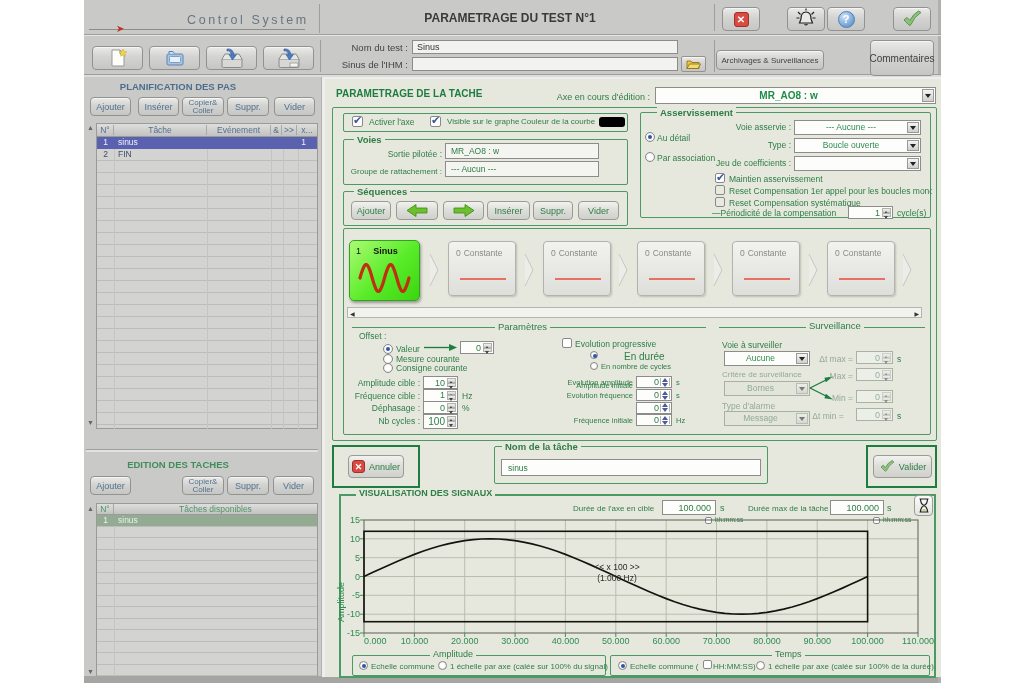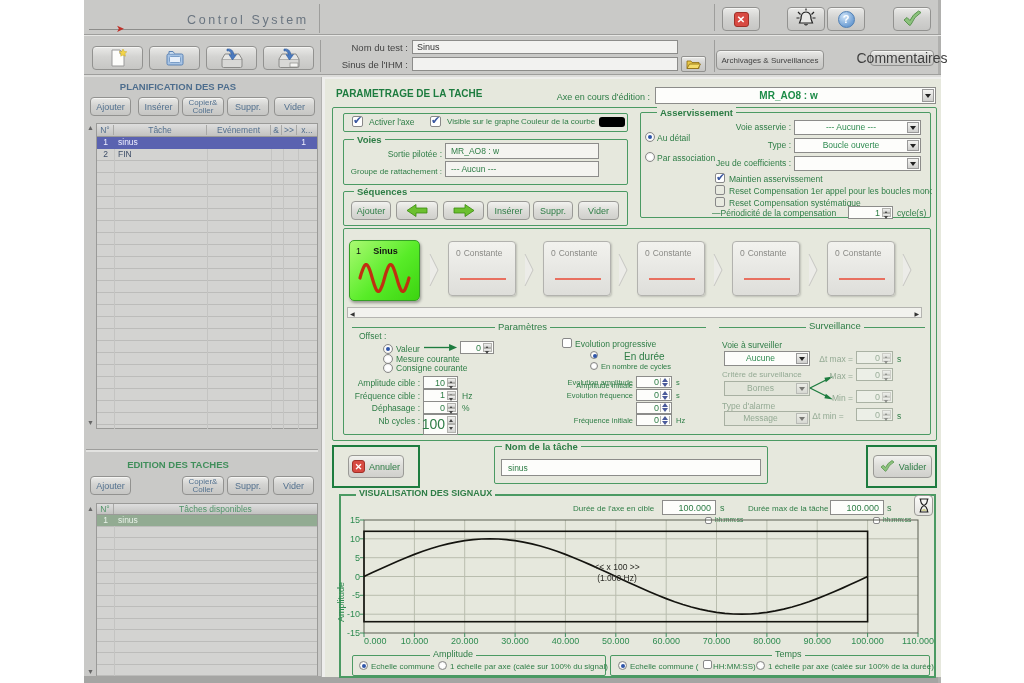--- a/index.html
+++ b/index.html
@@ -42,20 +42,21 @@
 <div class="ab" style="left:84px;top:75px;width:857px;height:2px;background:#dcdcda"></div>
 <div class="vline" style="left:319px;top:4px;height:29px"></div>
 <div class="vline" style="left:714px;top:4px;height:27px"></div>
 <div class="vline" style="left:320px;top:40px;height:32px"></div>
 <div class="vline" style="left:714px;top:40px;height:32px"></div>
 
 <div class="ab" style="left:89px;top:29px;width:216px;height:1px;background:#8d8d8b"></div>
 <div class="ab" style="left:116px;top:23px;color:#c03028;font-size:10px">➤</div>
 <div class="ab" style="left:187px;top:13px;color:#6a7580;font-size:12.5px;letter-spacing:2.6px">Control System</div>
 
+<div class="ab" style="left:330px;top:11px;width:360px;text-align:center;font-weight:bold;font-size:12px;color:#3a3a3a">PARAMETRAGE DU TEST N°1</div>
 
 <div class="btn" style="left:722px;top:7px;width:38px;height:24px">
       <span style="width:15px;height:15px;background:#d84a42;border:1px solid #a03028;border-radius:3px;color:#fff;font-size:10px;font-weight:bold;display:flex;align-items:center;justify-content:center">✕</span>
     </div>
 <div class="btn" style="left:787px;top:7px;width:38px;height:24px">
       <svg width="24" height="22" viewBox="0 0 24 22">
         <g stroke="#222" fill="none" stroke-width="1.2">
           <path d="M12 4 q-5 0 -5 7 l-1.5 4 h13 L17 11 q0-7-5-7z" fill="#e8e8e6"></path>
           <path d="M10.5 16 q1.5 2 3 0"></path>
           <path d="M4 4 l2.5 2.5 M20 4 l-2.5 2.5 M2.5 10 h3 M21.5 10 h-3 M12 0.5 v2"></path>
@@ -105,21 +106,21 @@
 <div class="fld" style="left:412px;top:40px;width:266px;height:14px;background:#f2f2f0;color:#333;padding-left:4px;font-size:9px">Sinus</div>
 <div class="ab" style="left:330px;top:59px;width:78px;text-align:right;font-size:9.5px;color:#444">Sinus de l'IHM :</div>
 <div class="fld" style="left:412px;top:57px;width:266px;height:14px;background:#f2f2f0"></div>
 <div class="btn" style="left:681px;top:56px;width:25px;height:16px;border-radius:2px">
       <svg width="15" height="11" viewBox="0 0 15 11">
         <path d="M1 2 h4 l1 1.5 h7 v6 h-12 z" fill="#e8c84a" stroke="#8a6a10" stroke-width=".8"></path>
         <path d="M1 9.5 l2.5-4.5 h11 l-2.5 4.5z" fill="#f4dc6a" stroke="#8a6a10" stroke-width=".8"></path>
       </svg>
     </div>
 <div class="btn" style="left:716px;top:50px;width:108px;height:20px;color:#3f3f3f;font-size:8px">Archivages &amp; Surveillances</div>
-<div class="btn" style="left:870px;top:50px;width:64px;height:16px;color:#3f3f3f;font-size:14px">Commentaires</div>
+<div class="btn" style="left:870px;top:40px;width:64px;height:36px;color:#3f3f3f;font-size:10px">Commentaires</div>
 
 <div class="ab" style="left:88px;top:81px;width:180px;text-align:center;font-weight:bold;font-size:9.5px;color:#4d6d8d">PLANIFICATION DES PAS</div>
 <div class="btn" style="left:90px;top:97px;width:41px;height:19px">Ajouter</div>
 <div class="btn" style="left:138px;top:97px;width:41px;height:19px">Insérer</div>
 <div class="btn" style="left:182px;top:97px;width:42px;height:19px;font-size:8px;line-height:8px;text-align:center">Copier&amp;<br>Coller</div>
 <div class="btn" style="left:227px;top:97px;width:42px;height:19px">Suppr.</div>
 <div class="btn" style="left:274px;top:97px;width:41px;height:19px">Vider</div>
 <div class="ab" style="left:87px;top:124px;font-size:7px;color:#666">▲</div>
 <div class="ab" style="left:87px;top:419px;font-size:7px;color:#666">▼</div>
     <div class="ab" style="left:87px;top:668px;font-size:7px;color:#666">▼</div>
@@ -335,21 +336,21 @@
         <i class="d"></i>
       </span></div>
 <div class="gt" style="left:462px;top:390.5px">Hz</div>
 <div class="gt" style="left:336px;top:403px;width:84px;text-align:right">Déphasage :</div>
 <div class="fld num" style="left:423px;top:401px;width:35px;height:13px;font-size:9px">0<span class="spin">
         <i class="u"></i>
         <i class="d"></i>
       </span></div>
 <div class="gt" style="left:462px;top:403px">%</div>
 <div class="gt" style="left:336px;top:415.5px;width:84px;text-align:right">Nb cycles :</div>
-<div class="fld num" style="left:423px;top:413.5px;width:35px;height:21px;font-size:14px">100<span class="spin">
+<div class="fld num" style="left:423px;top:413.5px;width:35px;height:15px;font-size:10px">100<span class="spin">
         <i class="u"></i>
         <i class="d"></i>
       </span></div>
 
 <span class="cb" style="left:562px;top:338px;width:10px;height:10px"></span>
     <div class="gt" style="left:575px;top:339px">Evolution progressive</div>
 <span class="rad on" style="left:590px;top:351px;width:8px;height:8px"></span>
     <div class="gt" style="left:624px;top:351px;font-size:10px">En durée</div>
 <span class="rad" style="left:590px;top:362px;width:8px;height:8px"></span>
     <div class="gt" style="left:601px;top:362px;font-size:7.5px">En nombre de cycles</div>

